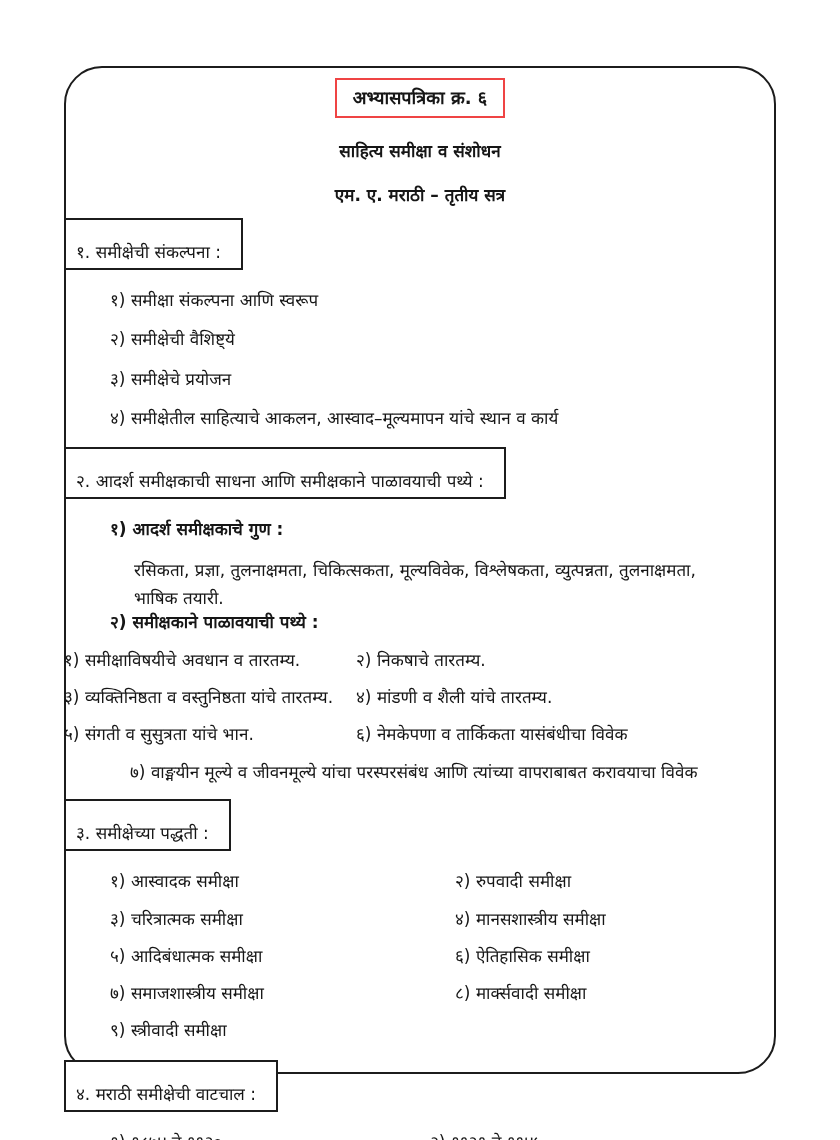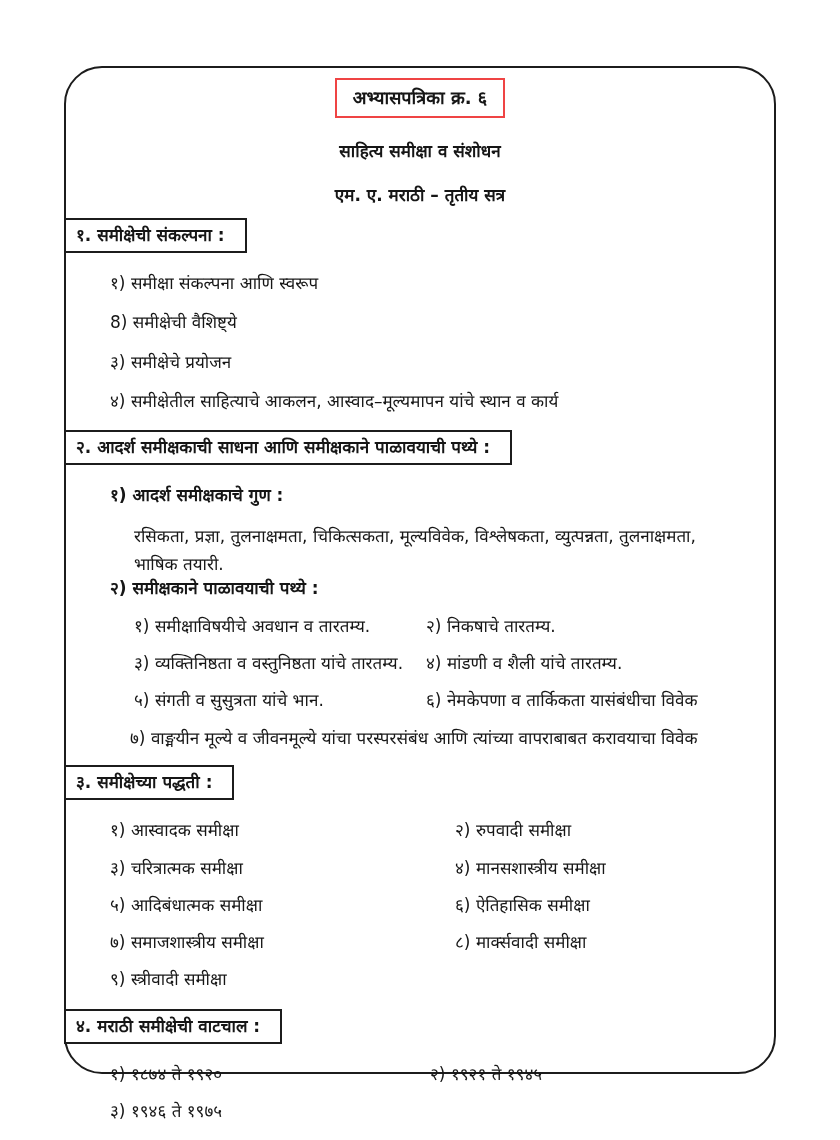--- a/index.html
+++ b/index.html
@@ -36,22 +36,22 @@
     padding: 5px 16px 7px 16px;
     font-weight: 700;
     font-size: 18px;
   }
   .subtitle { font-weight: 700; font-size: 17px; margin-top: 21px; }
 
   .heading-box {
     display: inline-block;
     border: 2px solid #1c1c1c;
     background: #fff;
-    padding: 3px 20px 5px 10px;
-    font-weight: 700;
+    padding: 20px 20px 5px 10px;
+    font-weight: 400;
     font-size: 17px;
     text-align: center;
   }
 
   .sec { margin-top: 10px; }
   .sec-body { margin-top: 20px; }
 
   .item {
     padding-left: 46px;
     margin-bottom: 18px;
@@ -66,21 +66,20 @@
   }
 
   .para {
     padding-left: 70px;
     padding-right: 32px;
     line-height: 1.65;
   }
 
   .row2 {
     display: flex;
-    padding-left: 70px;
     margin-bottom: 16px;
     line-height: 1.25;
   }
   .row2 .c1 { width: 292px; flex: 0 0 auto; padding-right: 10px; }
   .row2 .c2 { flex: 1; }
 
   .row2.wide { padding-left: 46px; }
   .row2.wide .c1 { width: 345px; }
 
   .row2.years { padding-left: 46px; }
@@ -103,21 +102,21 @@
     <div class="header">
       <span class="title-box">अभ्यासपत्रिका क्र. ६</span>
       <div class="subtitle">साहित्य समीक्षा व संशोधन</div>
       <div class="subtitle">एम. ए. मराठी – तृतीय सत्र</div>
     </div>
 
     <div class="sec" style="margin-top:12px;">
       <div class="heading-box">१. समीक्षेची संकल्पना :</div>
       <div class="sec-body">
         <div class="item">१) समीक्षा संकल्पना आणि स्वरूप</div>
-        <div class="item">8) समीक्षेची वैशिष्ट्ये</div>
+        <div class="item">२) समीक्षेची वैशिष्ट्ये</div>
         <div class="item">३) समीक्षेचे प्रयोजन</div>
         <div class="item">४) समीक्षेतील साहित्याचे आकलन, आस्वाद–मूल्यमापन यांचे स्थान व कार्य</div>
       </div>
     </div>
 
     <div class="sec" style="margin-top:2px;">
       <div class="heading-box">२. आदर्श समीक्षकाची साधना आणि समीक्षकाने पाळावयाची पथ्ये :</div>
       <div class="sec-body">
         <div class="subhead">१) आदर्श समीक्षकाचे गुण :</div>
         <div class="para">रसिकता, प्रज्ञा, तुलनाक्षमता, चिकित्सकता, मूल्यविवेक, विश्लेषकता, व्युत्पन्नता, तुलनाक्षमता, भाषिक तयारी.</div>

